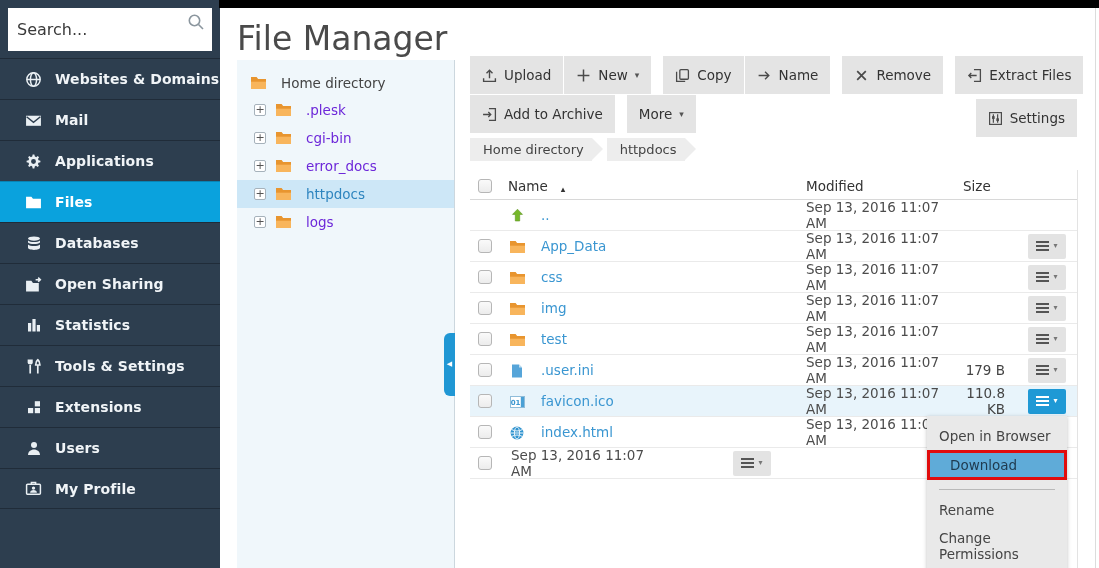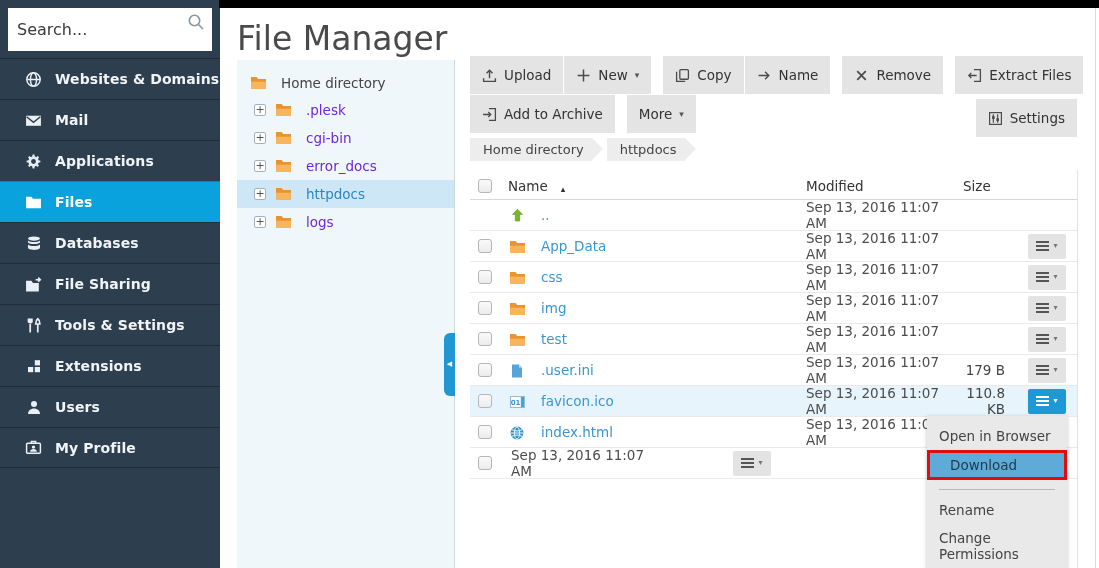--- a/index.html
+++ b/index.html
@@ -159,21 +159,33 @@
           </span>
     <span class="nav-label">Databases</span>
   </div>
         <div class="nav-item">
     <span class="icn">
             <svg width="17" height="15" viewBox="0 0 16 14">
               <path fill="currentColor" d="M1 3.5h5l1.5 2H13v8H1z"></path>
               <path fill="none" stroke="currentColor" stroke-width="1.5" d="M10 2.5h4.3M12.4.6l2 1.9-2 1.9"></path>
             </svg>
           </span>
-    <span class="nav-label">File Sharing</span>
+    <span class="nav-label">Open Sharing</span>
+  </div>
+        <div class="nav-item">
+    <span class="icn">
+            <svg width="16" height="16" viewBox="0 0 16 16">
+              <g fill="currentColor">
+                <rect x="2" y="6" width="3.2" height="8.5"></rect>
+                <rect x="6.4" y="2" width="3.2" height="12.5"></rect>
+                <rect x="10.8" y="8" width="3.2" height="6.5"></rect>
+              </g>
+            </svg>
+          </span>
+    <span class="nav-label">Statistics</span>
   </div>
         <div class="nav-item">
     <span class="icn">
             <svg width="16" height="17" viewBox="0 0 16 16">
               <g stroke="currentColor" stroke-width="1.7" fill="none">
                 <path d="M4.2 6.5V15M2.5 1v3.2c0 1.3 3.4 1.3 3.4 0V1M4.2 1v4"></path>
                 <path d="M11.8 6.5V15M11.8 1.2c-1.6 1.2-2.1 3.2-2.1 5.3h4.2c0-2.1-.5-4.1-2.1-5.3z"></path>
               </g>
             </svg>
           </span>

